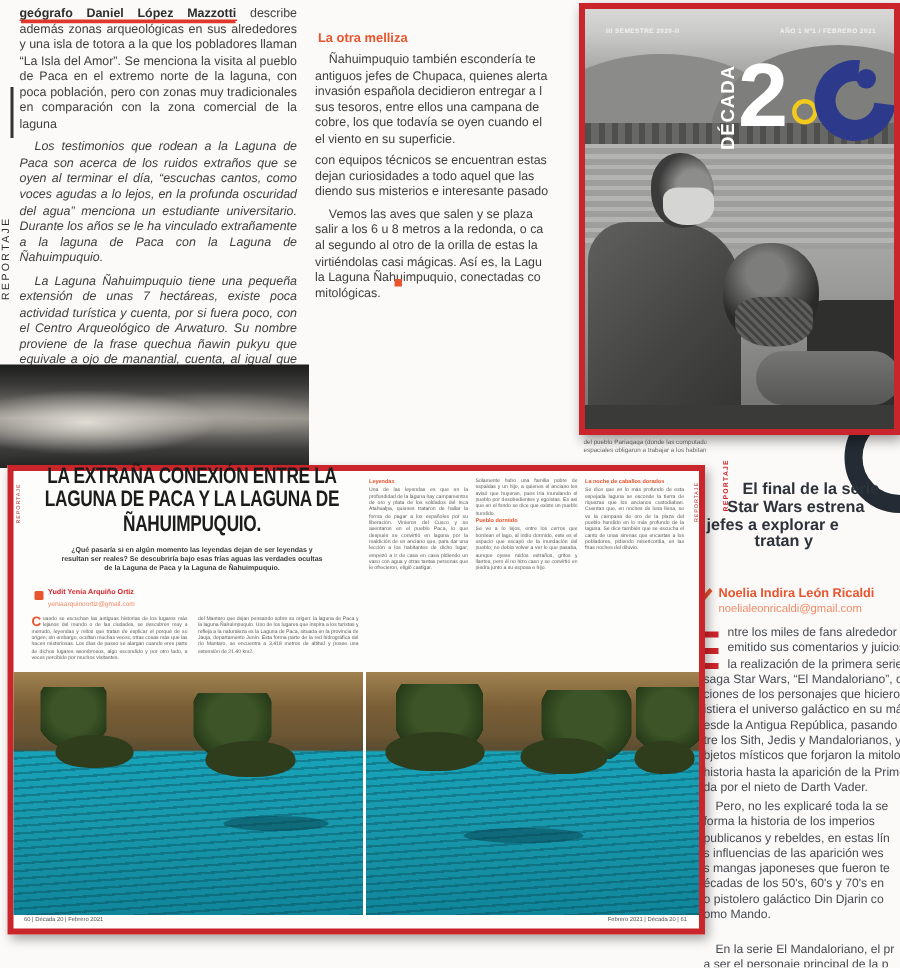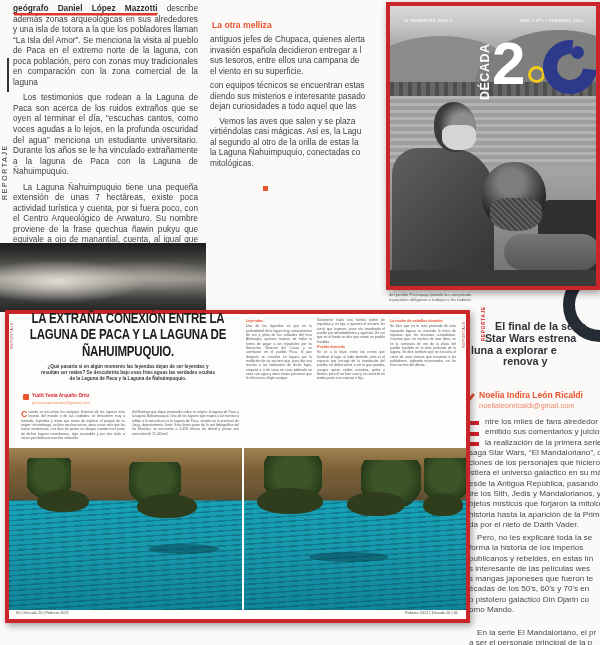--- a/index.html
+++ b/index.html
@@ -6,21 +6,21 @@
   #stage{position:relative;width:600px;height:645px;overflow:hidden;background:#fbfaf8;
          font-family:"Liberation Sans",sans-serif;}
   
   .vlabel{position:absolute;writing-mode:vertical-rl;transform:rotate(180deg);
           color:#2f2f2f;font-size:7px;letter-spacing:1.6px;}
   #main-rep-line{position:absolute;left:7px;top:58px;width:1.5px;height:34px;background:#333;}
   #main-rep{left:1px;top:96px;height:104px;}
   #col1{position:absolute;left:13px;top:3px;width:185px;font-size:8.3px;line-height:10.55px;
         color:#3f3f3f;text-align:justify;}
   #col1 p{margin:0 0 5px 0;}
-  #col1 p.ind{text-indent:10px;}
+  #col1 p.ind{text-indent:10px;font-style:italic;}
   .lead-bold{font-weight:bold;color:#2e2e2e;border-bottom:1.5px solid #e0392c;
              box-shadow:0 2.5px 0 -1px #e0392c;}
   #col2{position:absolute;left:210px;top:18px;width:240px;color:#3f3f3f;}
   #col2 .h{color:#e8542e;font-weight:bold;font-size:8.6px;margin:2px 0 4px 2px;}
   .linelist div{white-space:pre;font-size:8.3px;line-height:10.55px;}
   .pgap{margin-bottom:4px;}
   #end-mark{position:absolute;left:263px;top:186px;width:5px;height:5px;background:#e8542e;font-size:0;}
   #clouds{position:absolute;left:0;top:243px;width:206px;height:69px;
     background:
       radial-gradient(60% 45% at 28% 56%, rgba(238,234,226,.85), rgba(238,234,226,0) 70%),
@@ -139,55 +139,58 @@
 
   <div id="col1">
     <p><span class="lead-bold">geógrafo Daniel López Mazzotti</span><span> describe además zonas arqueológicas en sus alrededores y una isla de totora a la que los pobladores llaman “La Isla del Amor”. Se menciona la visita al pueblo de Paca en el extremo norte de la laguna, con poca población, pero con zonas muy tradicionales en comparación con la zona comercial de la laguna</span></p>
     <p class="ind">Los testimonios que rodean a la Laguna de Paca son acerca de los ruidos extraños que se oyen al terminar el día, “escuchas cantos, como voces agudas a lo lejos, en la profunda oscuridad del agua” menciona un estudiante universitario. Durante los años se le ha vinculado extrañamente a la laguna de Paca con la Laguna de Ñahuimpuquio.</p>
     <p class="ind">La Laguna Ñahuimpuquio tiene una pequeña extensión de unas 7 hectáreas, existe poca actividad turística y cuenta, por si fuera poco, con el Centro Arqueológico de Arwaturo. Su nombre proviene de la frase quechua ñawin pukyu que equivale a ojo de manantial, cuenta, al igual que Paca con totoras y faunas silvestres como los patos o hasta cisnes nadando en medio de la laguna cual fantasmas por la bruma matutina.</p>
   </div>
 
   <div id="col2">
     <div class="h">La otra melliza</div>
     <div class="linelist pgap">
+        <div>    Ñahuimpuquio también escondería te</div>
         <div>antiguos jefes de Chupaca, quienes alerta</div>
         <div>invasión española decidieron entregar a l</div>
         <div>sus tesoros, entre ellos una campana de</div>
+        <div>cobre, los que todavía se oyen cuando el</div>
         <div>el viento en su superficie.</div>
       </div>
     <div class="linelist pgap">
         <div>con equipos técnicos se encuentran estas</div>
+        <div>dejan curiosidades a todo aquel que las</div>
         <div>diendo sus misterios e interesante pasado</div>
-        <div>dejan curiosidades a todo aquel que las</div>
       </div>
     <div class="linelist">
         <div>    Vemos las aves que salen y se plaza</div>
+        <div>salir a los 6 u 8 metros a la redonda, o ca</div>
+        <div>al segundo al otro de la orilla de estas la</div>
         <div>virtiéndolas casi mágicas. Así es, la Lagu</div>
-        <div>al segundo al otro de la orilla de estas la</div>
         <div>la Laguna Ñahuimpuquio, conectadas co</div>
         <div>mitológicas.</div>
       </div>
   </div>
   <span id="end-mark"></span>
 
   <div id="clouds"></div>
 
 
   <div id="sw-sliver">
       <div>del pueblo Paríaqaqa (donde las computadoras</div>
       <div>espaciales obligaron a trabajar a los habitantes del</div>
     </div>
   <div id="sw-ring"></div>
   <div id="sw-rep" class="vlabel">REPORTAJE</div>
 
   <div id="sw-headline">
       <div>El final de la serie</div>
       <div>Star Wars estrena</div>
-      <div>luna a explorar e</div>
-      <div>renova y</div>
+      <div>jefes a explorar e</div>
+      <div>tratan y</div>
     </div>
 
   <span id="sw-byline-icon">
     <svg width="10" height="12" viewBox="0 0 10 12">
         <path d="M1 11 L2 7 L7 1 L9 3 L4 9 Z" fill="#e8542e"></path>
       </svg>
   </span>
   <div id="sw-name">Noelia Indira León Ricaldi</div>
   <div id="sw-email">noelialeonricaldi@gmail.com</div>
 
@@ -206,21 +209,21 @@
       <div>esde la Antigua República, pasando por l</div>
       <div>tre los Sith, Jedis y Mandalorianos, y los</div>
       <div>bjetos místicos que forjaron la mitología</div>
       <div>historia hasta la aparición de la Primera</div>
       <div>da por el nieto de Darth Vader.</div>
     </div>
   <div id="sw-p2" class="sw-body linelist">
       <div>Pero, no les explicaré toda la se</div>
       <div>forma la historia de los imperios</div>
       <div>publicanos y rebeldes, en estas lín</div>
-      <div>s interesante de las películas wes</div>
+      <div>s influencias de las aparición wes</div>
       <div>s mangas japoneses que fueron te</div>
       <div>écadas de los 50's, 60's y 70's en</div>
       <div>o pistolero galáctico Din Djarin co</div>
       <div>omo Mando.</div>
     </div>
   <div id="sw-p3" class="sw-body linelist">
       <div>En la serie El Mandaloriano, el pr</div>
       <div>a ser el personaje principal de la p</div>
     </div>
 

